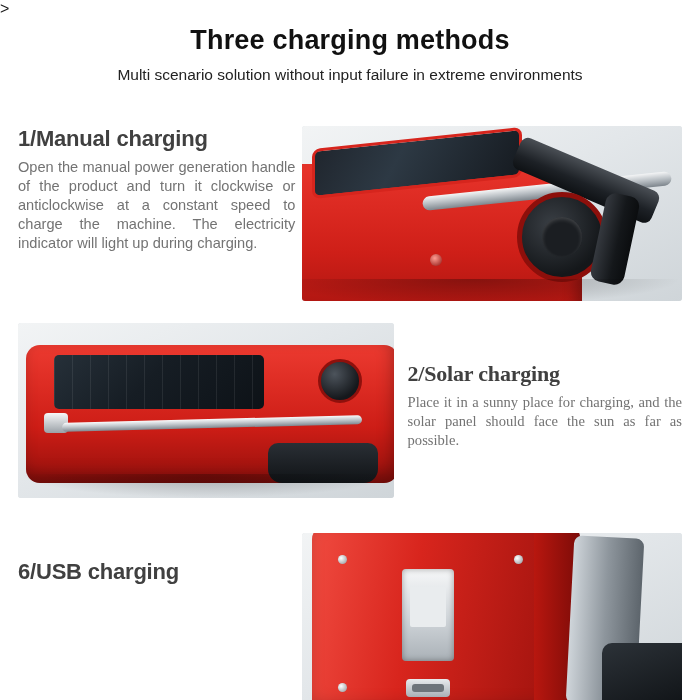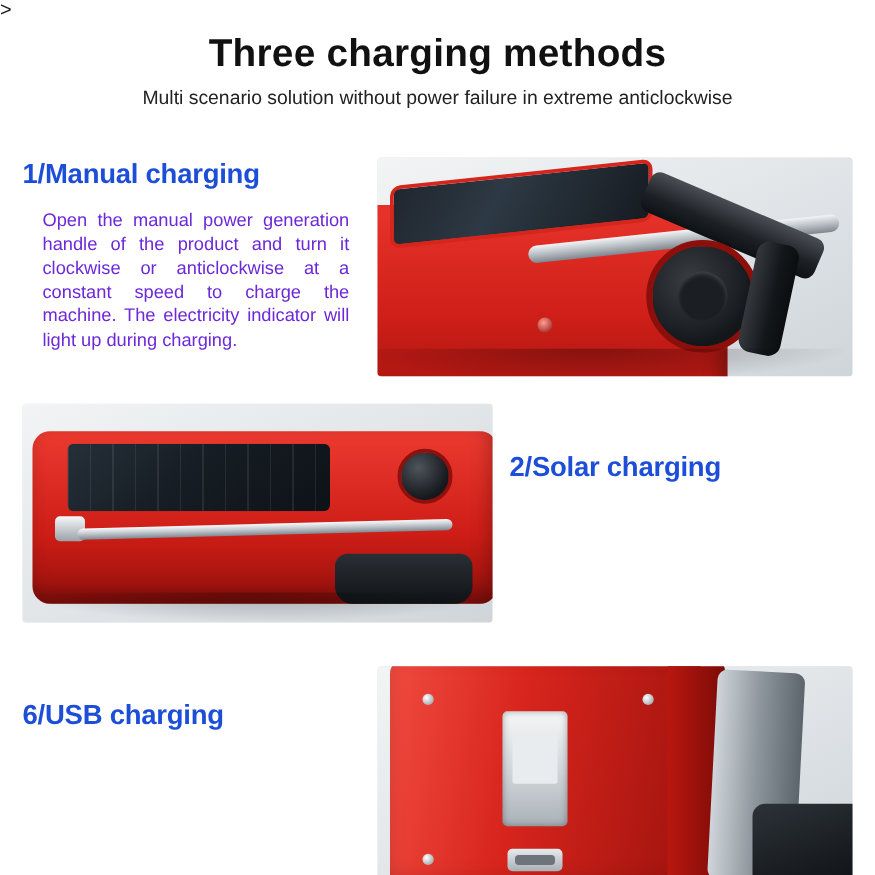--- a/index.html
+++ b/index.html
@@ -20,21 +20,21 @@
     height: 700px;
     background: #ffffff;
   }
 
   
   .header {
     text-align: center;
     padding-top: 8px;
   }
   .title {
-    font-size: 31px;
+    font-size: 27px;
     font-weight: bold;
     letter-spacing: 0.2px;
     line-height: 1.1;
     margin: 0;
     color: #111;
   }
   .subtitle {
     font-size: 15.5px;
     margin: 10px 0 0 0;
     color: #222;
@@ -47,28 +47,28 @@
     display: flex;
   }
 
   .text-col {
     width: 285px;
   }
   .sec-title {
     font-size: 22px;
     font-weight: bold;
     margin: 0 0 6px 0;
-    color: #1d4ed8;
+    color: #404040;
     letter-spacing: -0.2px;
   }
   .sec-body {
     font-size: 14.6px;
     line-height: 1.31;
-    margin: 16px;
-    color: #6d28d9;
+    margin: 0;
+    color: #737373;
     text-align: justify;
   }
 
   
   .photo {
     position: relative;
     overflow: hidden;
     border-radius: 3px;
     background: #dfe3e6;
   }
@@ -332,21 +332,21 @@
 </style>
 
 
 
 
 
 <div class="page">
 
   <div class="header">
     <h1 class="title">Three charging methods</h1>
-    <p class="subtitle">Multi scenario solution without power failure in extreme anticlockwise</p>
+    <p class="subtitle">Multi scenario solution without input failure in extreme environments</p>
   </div>
 
   <div class="section" style="left:18px; top:108px; width:664px;">
     <div class="text-col">
       <h2 class="sec-title">1/Manual charging</h2>
       <p class="sec-body">Open the manual power generation handle of the product and turn it clockwise or anticlockwise at a constant speed to charge the machine. The electricity indicator will light up during charging.</p>
     </div>
     <div class="photo p1" style="margin-left:7px;">
       <div class="bg-grad"></div>
       <div class="body"></div>
@@ -354,33 +354,34 @@
       <div class="silver-bar"></div>
       <div class="crank-arm"></div>
       <div class="hub"></div>
       <div class="hub-in"></div>
       <div class="crank-grip"></div>
       <div class="led"></div>
       <div class="shadow"></div>
     </div>
   </div>
 
-  <div class="section" style="left:18px; top:305px; width:664px;">
+  <div class="section" style="left:18px; top:305px; width:664px;font-family:Liberation Serif, serif;">
     <div class="photo p2" style="margin-right:14px;">
       <div class="bg-grad"></div>
       <div class="body"></div>
       <div class="panel"></div>
       <div class="knob"></div>
       <div class="antenna-tip"></div>
       <div class="antenna"></div>
       <div class="foot"></div>
       <div class="shadow"></div>
     </div>
     <div class="text-col" style="padding-top:38px;">
       <h2 class="sec-title">2/Solar charging</h2>
+      <p class="sec-body">Place it in a sunny place for charging, and the solar panel should face the sun as far as possible.</p>
     </div>
   </div>
 
   <div class="section" style="left:18px; top:515px; width:664px;">
     <div class="text-col" style="padding-top:26px;">
       <h2 class="sec-title">6/USB charging</h2>
     </div>
     <div class="photo p3" style="margin-left:7px;">
       <div class="bg-grad"></div>
       <div class="body"></div>

